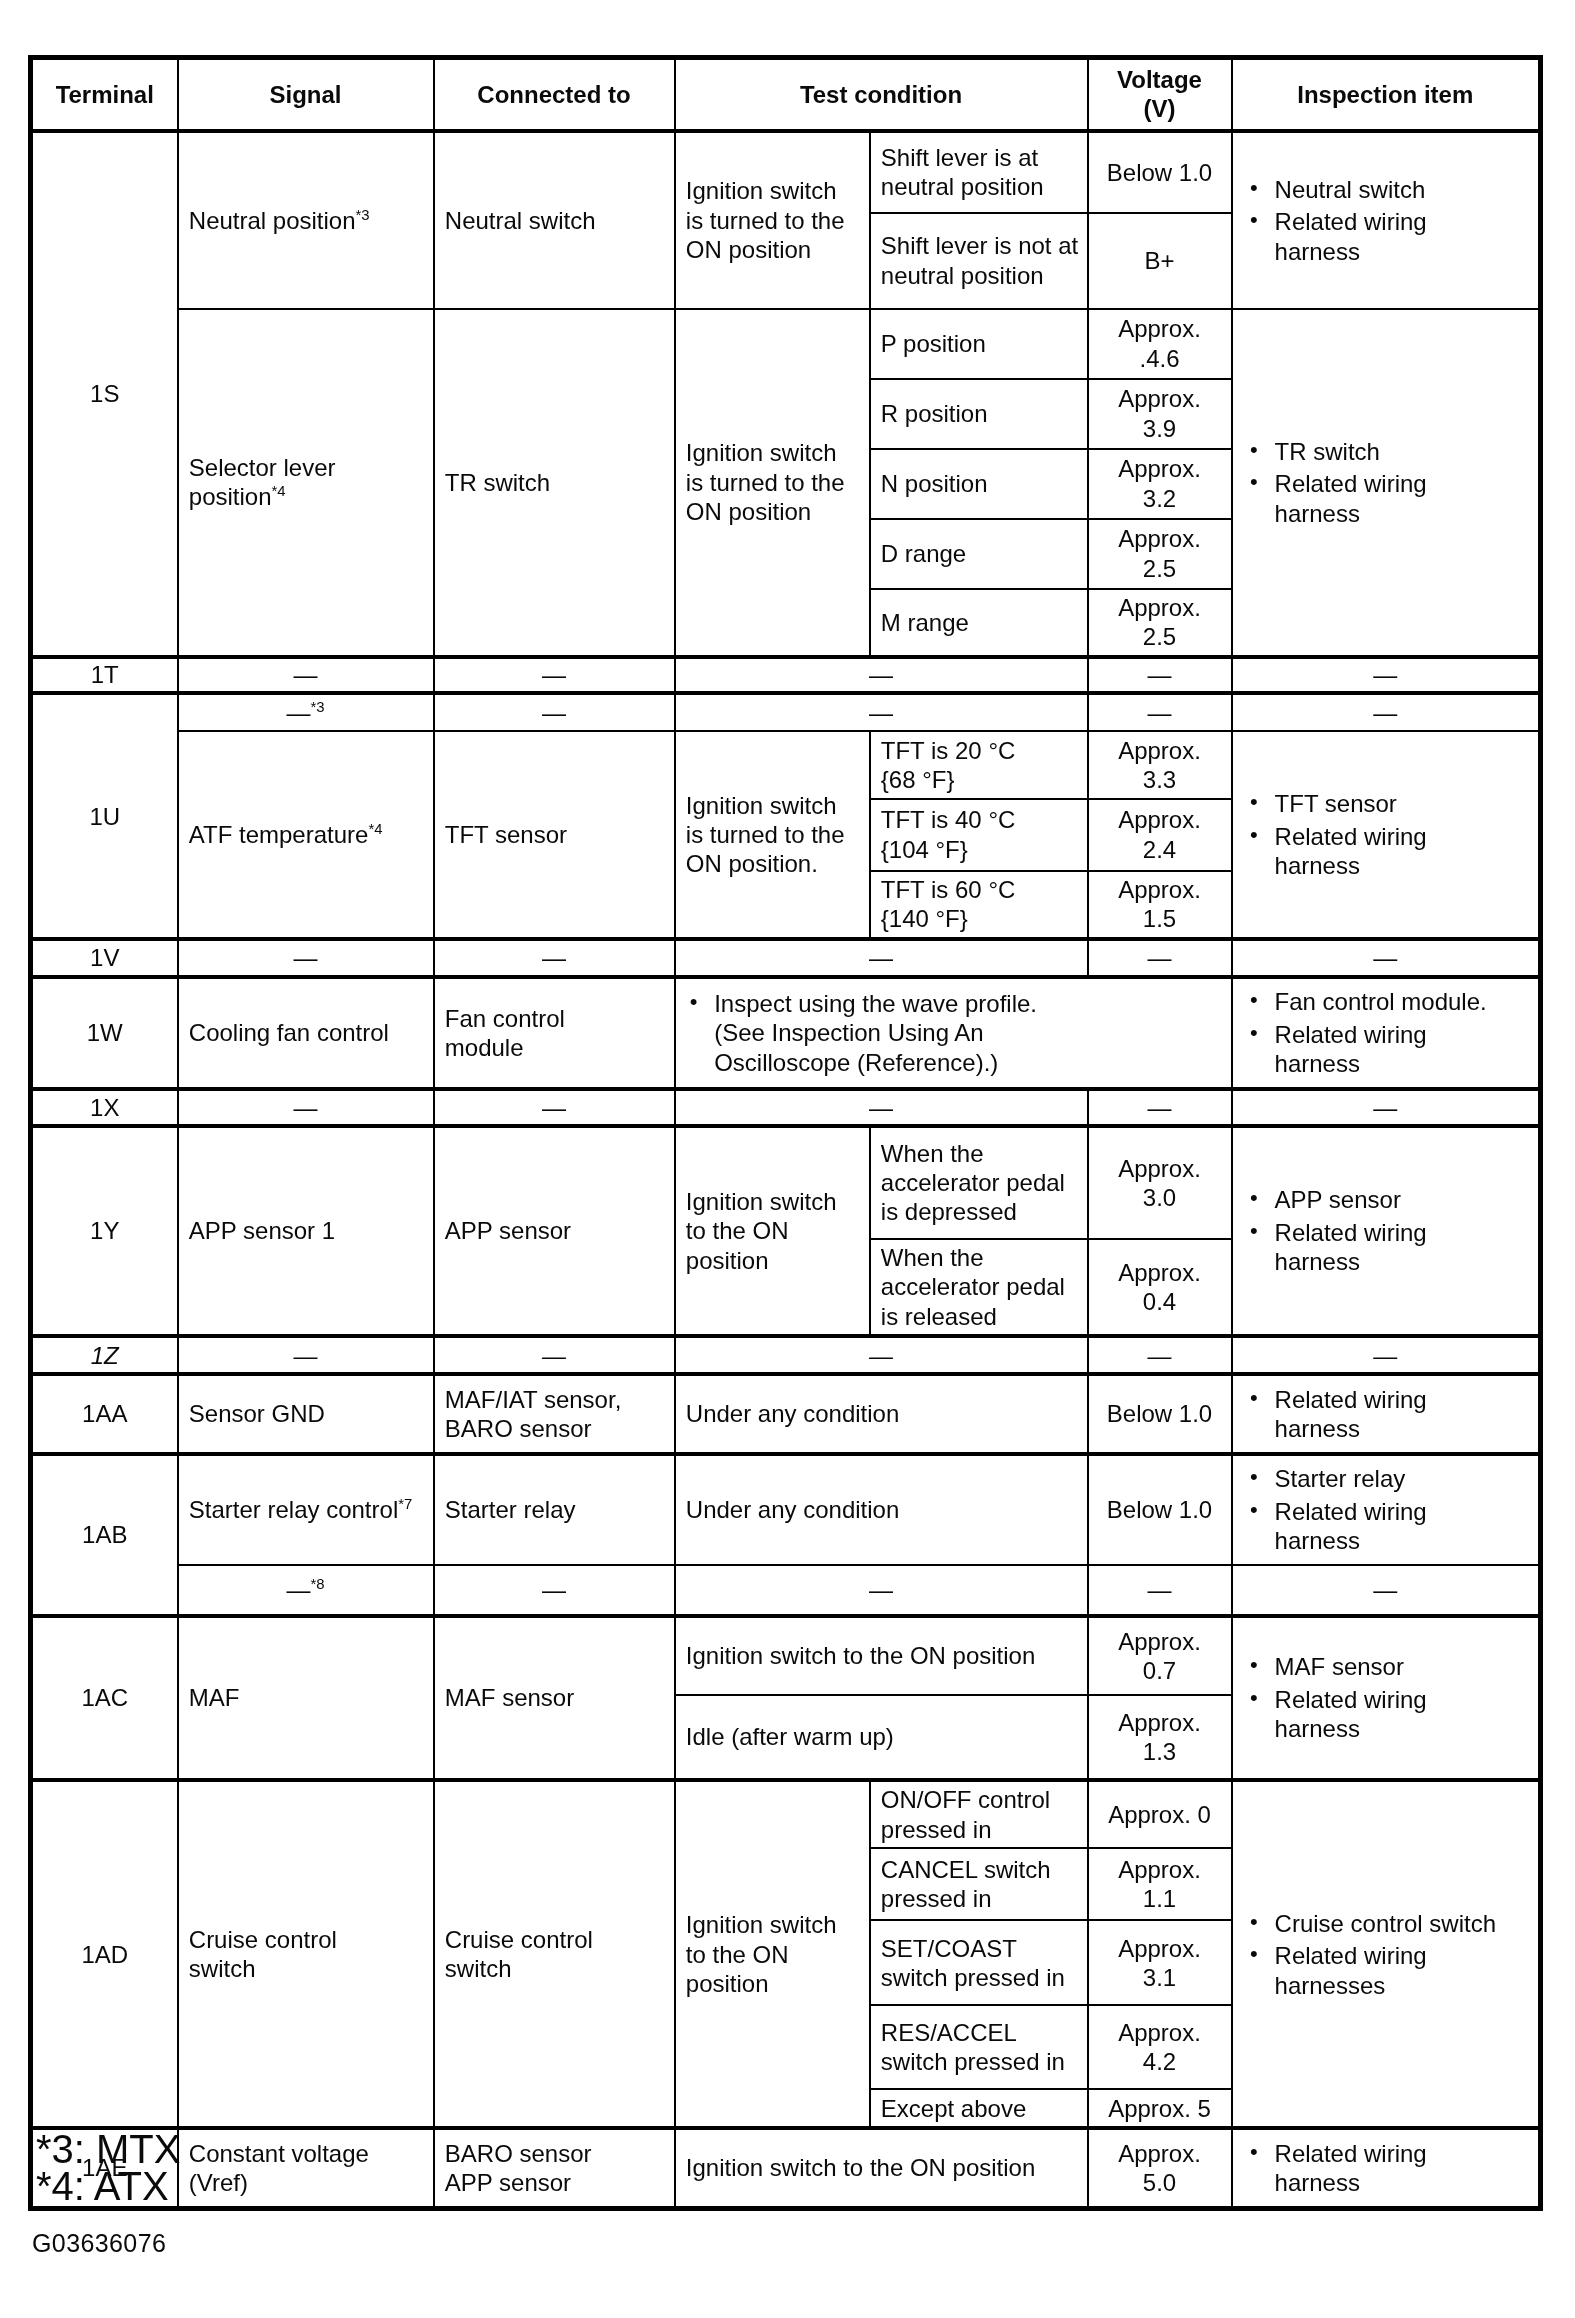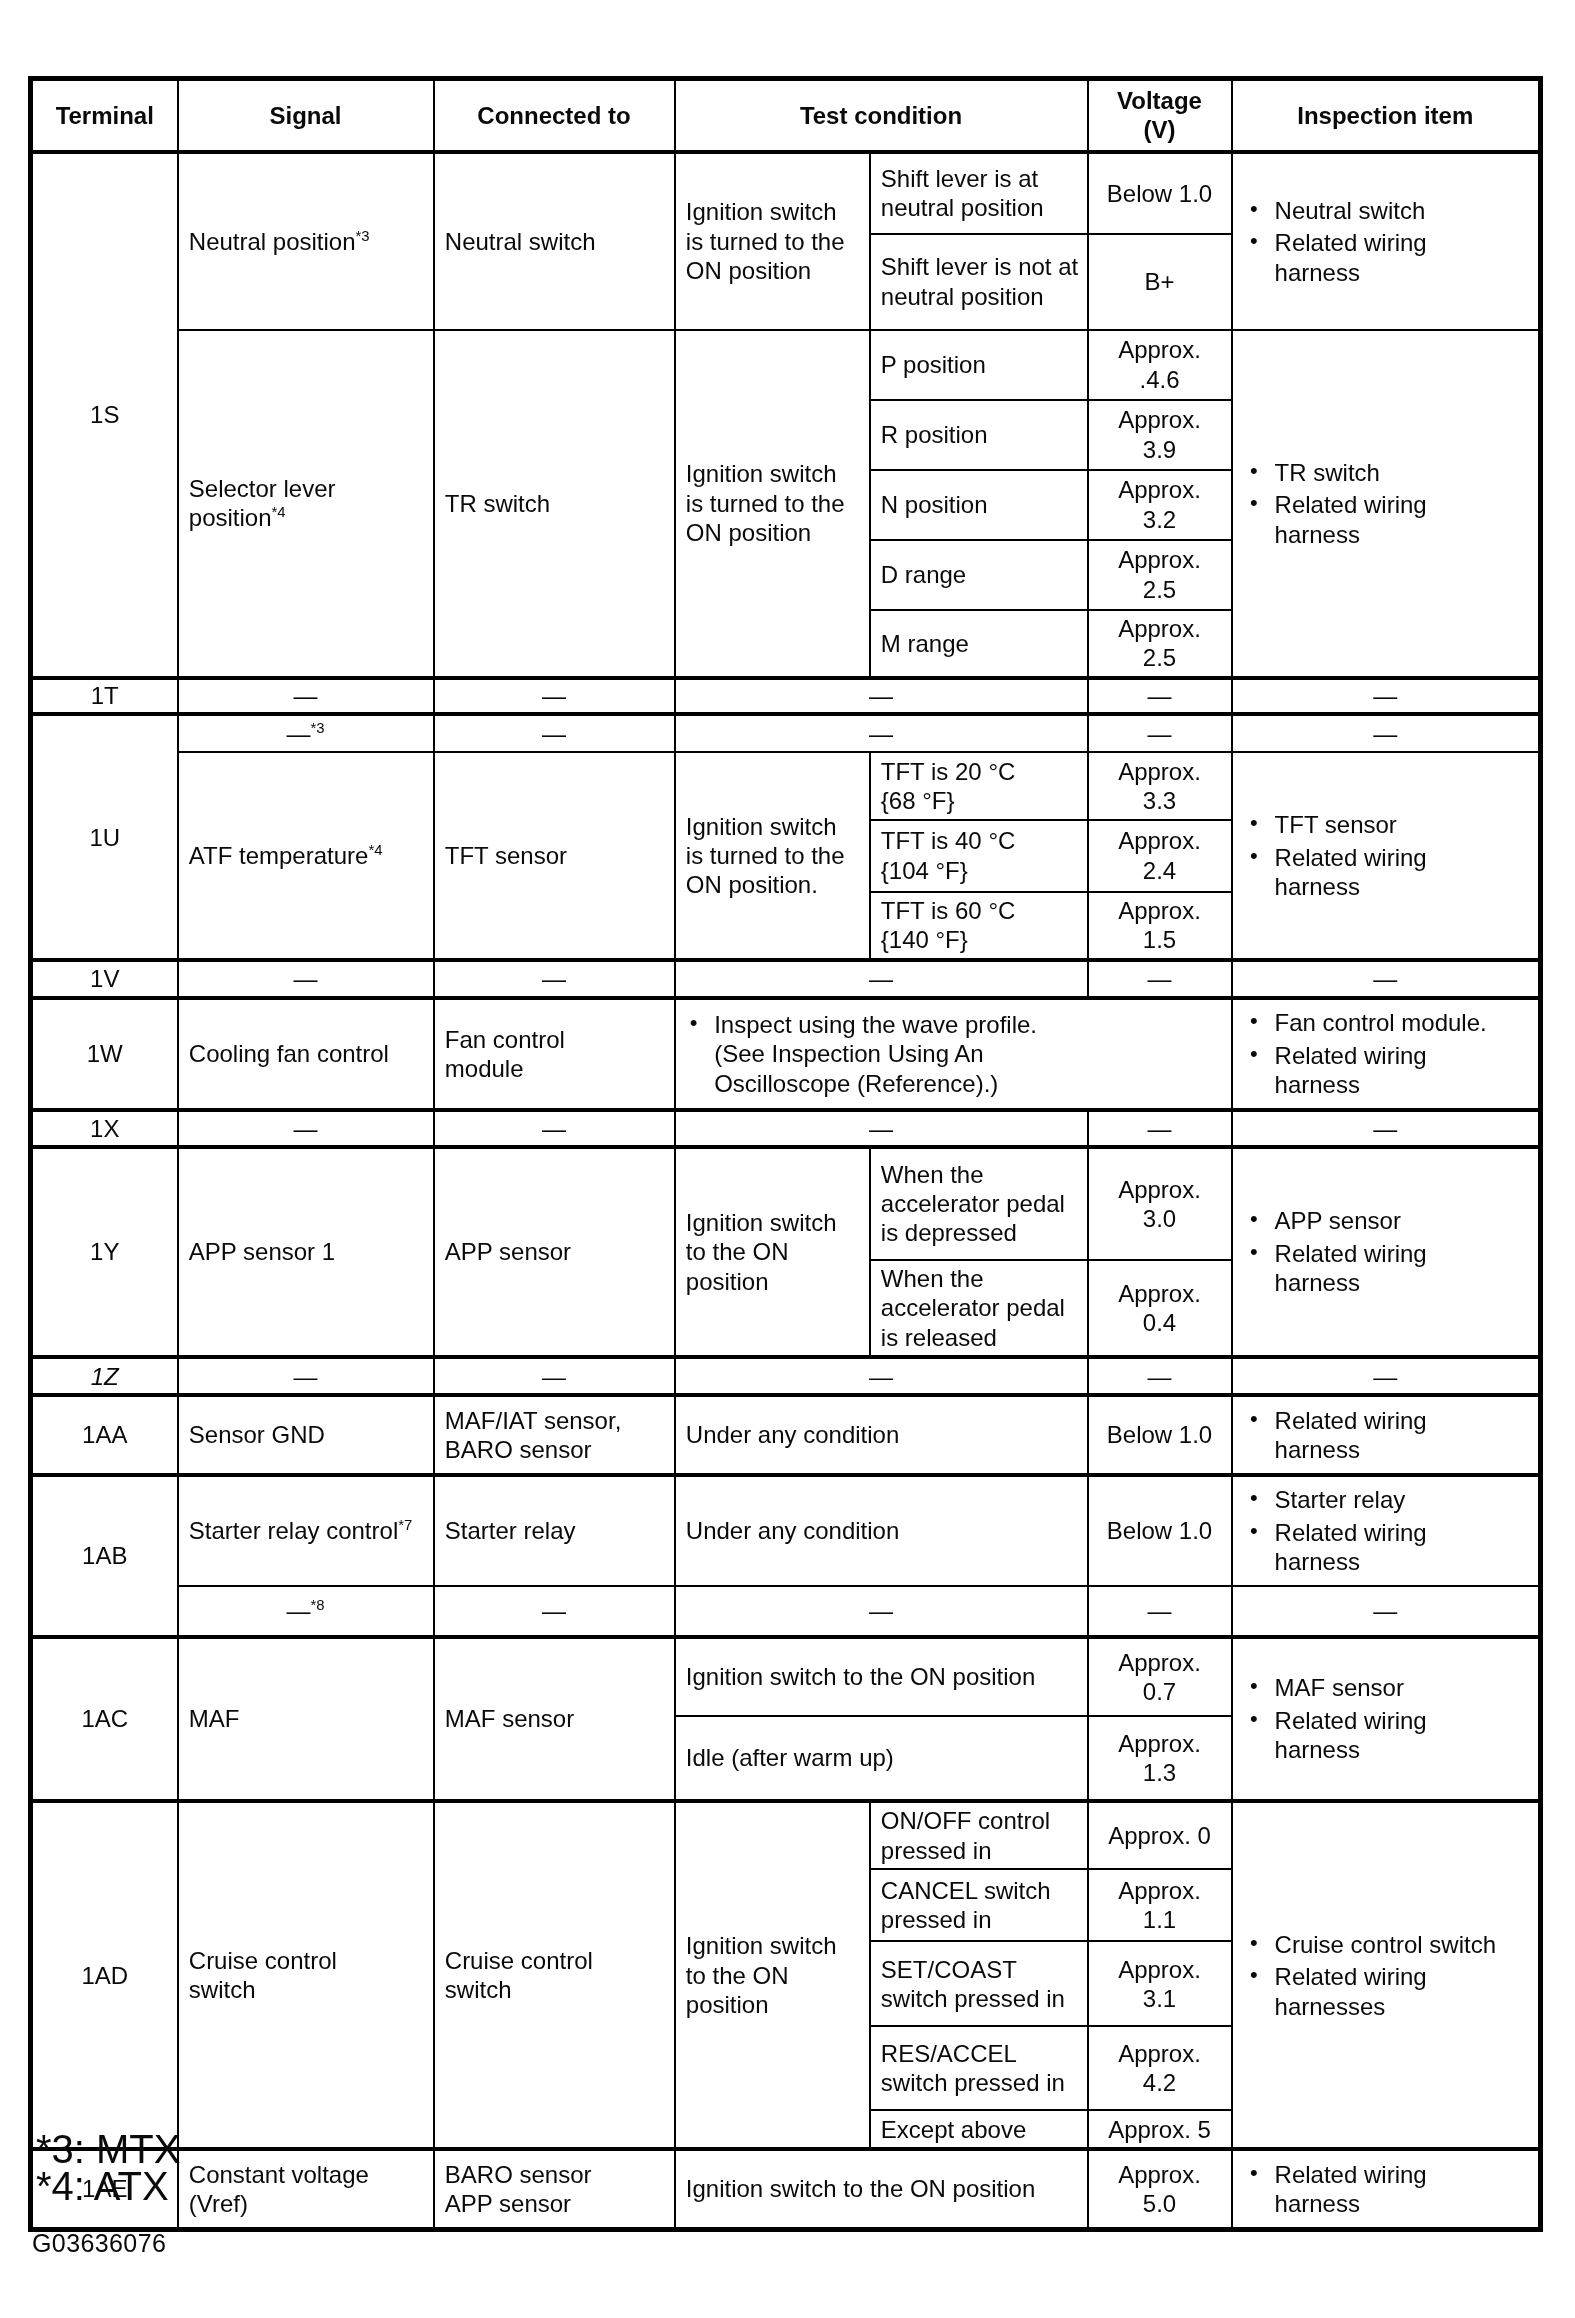--- a/index.html
+++ b/index.html
@@ -1,21 +1,21 @@
 <!DOCTYPE html>
 <html style="font-size:13.7px"><head>
 <meta charset="utf-8">
 <style>
   html,body{margin:0;padding:0}
   body{
     width:1576px;height:2319px;background:#ffffff;color:#0a0a0a;
     font-family:"Liberation Sans",sans-serif;position:relative;overflow:hidden;
   }
   table.spec{
-    position:absolute;left:28px;top:76px;width:1510px;
+    position:absolute;left:28px;top:55px;width:1510px;
     border-collapse:collapse;table-layout:fixed;
     border:5.1px solid #000;
   }
   td,th{
     border:2.6px solid #000;
     font-size:24px;line-height:1.22;
     vertical-align:middle;white-space:pre-line;
     padding:3.4px 10.3px;font-weight:400;color:#0a0a0a;
     overflow:hidden;
   }

